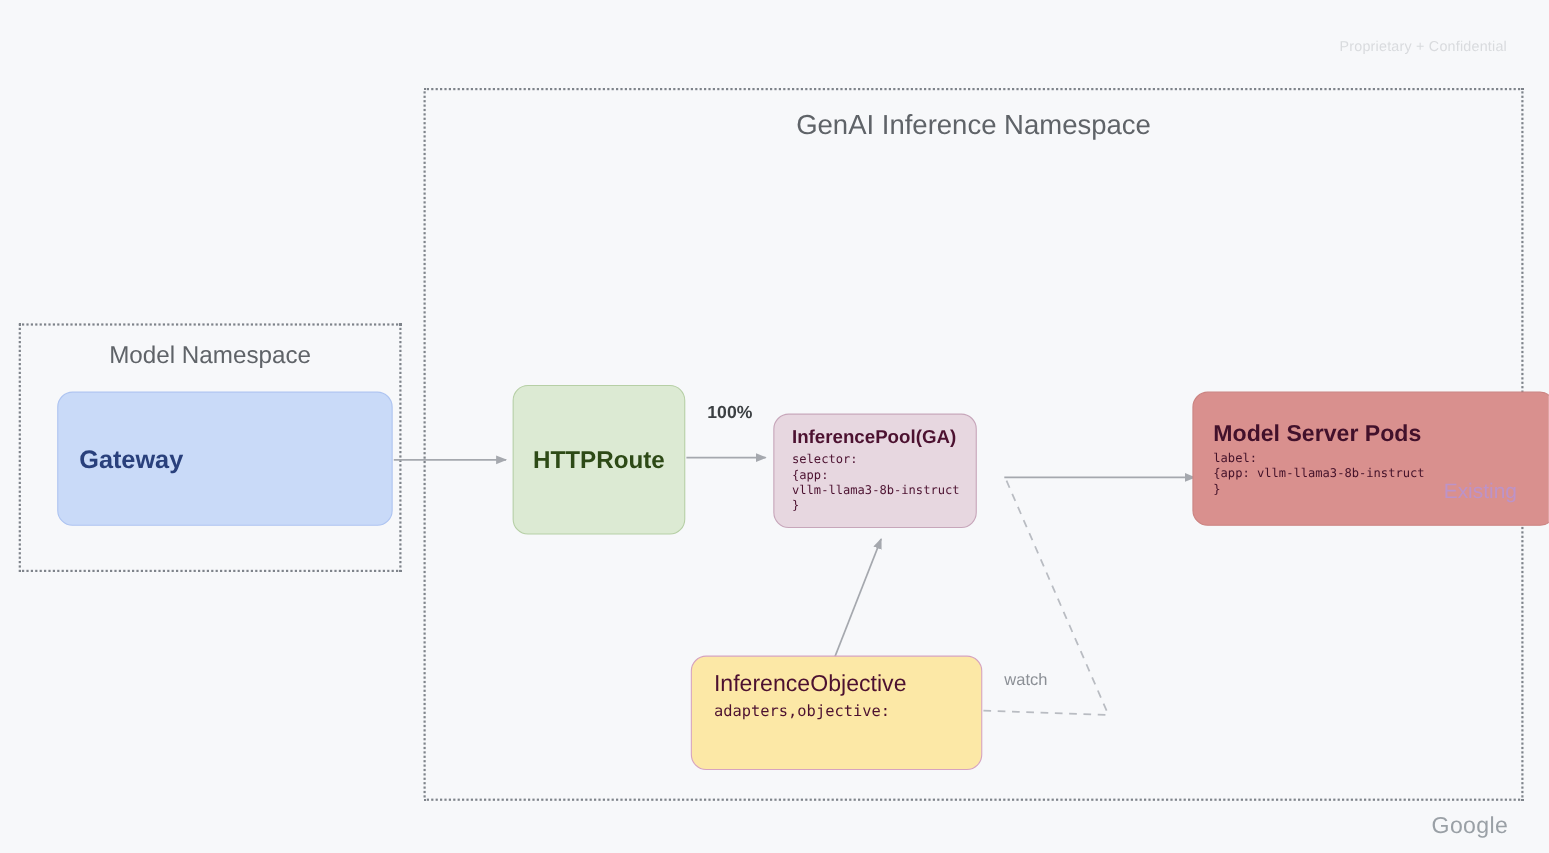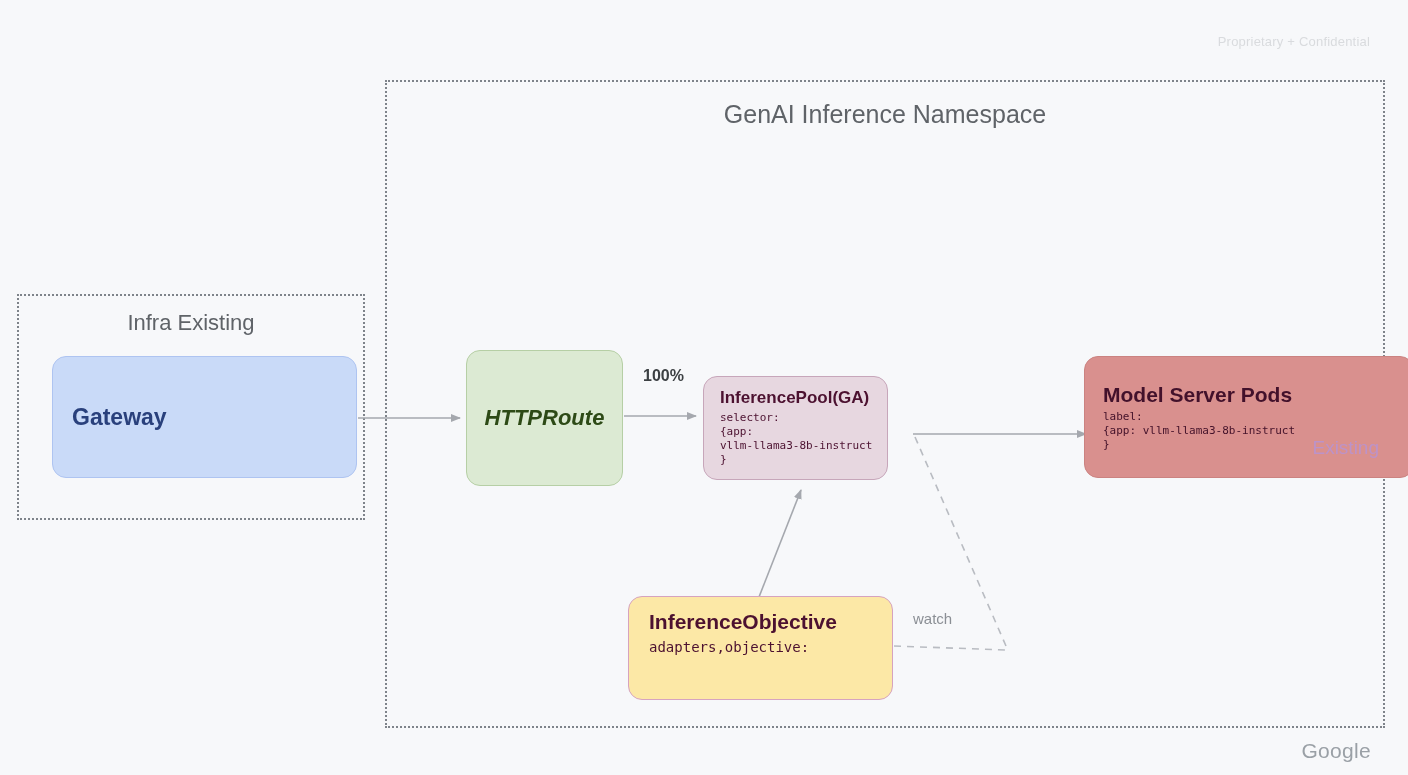--- a/index.html
+++ b/index.html
@@ -68,21 +68,21 @@
   .node-gateway .node-label {
     color: #29407c; font-size: 23px; font-weight: 700;
   }
   .node-httproute {
     left: 466px; top: 350px; width: 157px; height: 136px;
     background: #dcead3;
     border: 1.5px solid #b6cfa5;
     display: flex; align-items: center; justify-content: center;
   }
   .node-httproute .node-label {
-    color: #2d4a16; font-size: 22px; font-weight: 700; font-style: italic;
+    color: #2d4a16; font-size: 22px; font-weight: 700;
   }
   .node-pool {
     left: 703px; top: 376px; width: 185px; height: 104px;
     background: #e7d7e0;
     border: 1.5px solid #c7a6ba;
     padding: 11px 16px;
   }
   .node-pool .node-title {
     color: #4c1130; font-size: 17px; font-weight: 700;
     margin-bottom: 3px;
@@ -111,21 +111,21 @@
     font-size: 19px;
     color: #bc93c9;
   }
   .node-objective {
     left: 628px; top: 596px; width: 265px; height: 104px;
     background: #fce8a6;
     border: 1.5px solid #d6a3bf;
     padding: 13px 20px;
   }
   .node-objective .node-title {
-    color: #4c1130; font-size: 21px; font-weight: 700;
+    color: #4c1130; font-size: 21px; font-weight: 400;
     margin-bottom: 3px;
   }
   .node-objective .code { font-size: 14px; line-height: 20px; }
   .node-epp {
     left: 1008px; top: 596px; width: 340px; height: 104px;
     background: #f09c38;
     border: 1.5px solid #d6a3bf;
     display: flex; align-items: center; justify-content: center;
   }
   .node-epp .node-label {
@@ -150,21 +150,21 @@
 
 <div class="canvas">
 
   <div class="confidential">Proprietary + Confidential</div>
 
   <div class="ns-box genai-box">
     <div class="ns-title genai-title">GenAI Inference Namespace</div>
   </div>
 
   <div class="ns-box infra-box">
-    <div class="ns-title infra-title">Infra Existing</div>
+    <div class="ns-title infra-title">Model Namespace</div>
   </div>
 
   <svg class="edges" viewBox="0 0 1408 775">
     <defs>
       <marker id="arrow" markerWidth="11" markerHeight="9" refX="9" refY="4" orient="auto" markerUnits="userSpaceOnUse">
         <path d="M0,0 L10,4 L0,8 Z" fill="#a5a8ae"></path>
       </marker>
     </defs>
 
     <line class="edge-solid" x1="358" y1="418" x2="460" y2="418" marker-end="url(#arrow)"></line>

